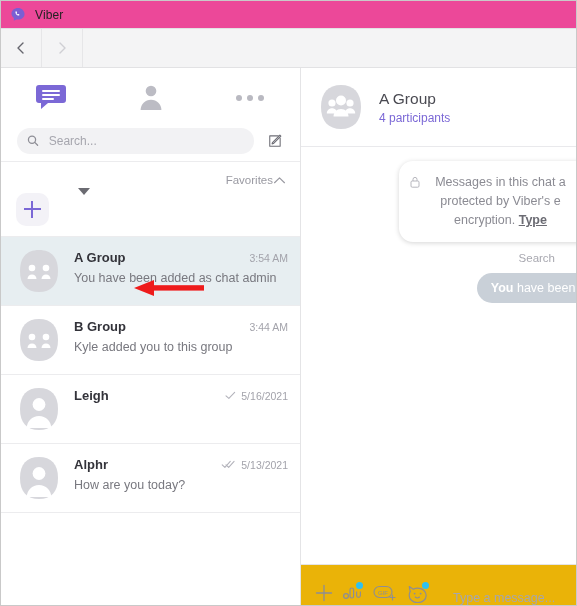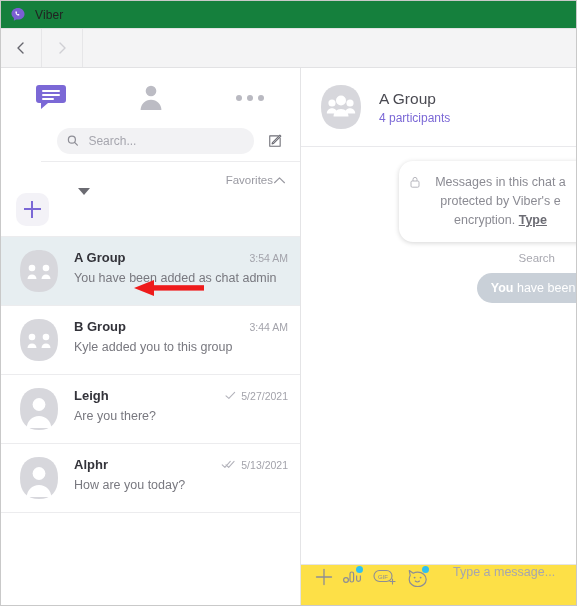--- a/index.html
+++ b/index.html
@@ -21,21 +21,21 @@
     position: relative;
     overflow: hidden;
     border: 1px solid #c9c9c9;
     box-sizing: border-box;
     background: #fff;
   }
 
   
   .titlebar {
     height: 27px;
-    background: #15803d;
+    background: #ec4899;
     display: flex;
     align-items: center;
     padding-left: 9px;
     box-sizing: border-box;
   }
   .viber-logo {
     width: 16px; height: 16px;
     flex: 0 0 auto;
     display: block;
   }
@@ -123,21 +123,20 @@
   }
 
   
   .searchrow {
     height: 42px;
     display: flex;
     align-items: center;
     padding: 0 12px 0 16px;
     box-sizing: border-box;
     border-bottom: 1px solid #ececee;
-    margin-left: 40px;
   }
   .searchbox {
     flex: 1;
     height: 26px;
     background: #f2f2f4;
     border-radius: 14px;
     display: flex;
     align-items: center;
     padding: 0 10px;
     box-sizing: border-box;
@@ -321,24 +320,24 @@
     white-space: nowrap;
     margin-right: -62px;
   }
   .bubble b { font-weight: bold; }
 
   
   .composer {
     height: 41px;
     border-top: 1px solid #e4e4e6;
     display: flex;
-    align-items: flex-start;
+    align-items: flex-end;
     padding-left: 14px;
     box-sizing: border-box;
-    background: #fde047;
+    background: #eab308;
     margin-top: 24px;
   }
   .comp-icon {
     position: relative;
     margin-right: 10px;
     display: flex;
     align-items: center;
     justify-content: center;
     width: 24px; height: 24px;
   }
@@ -504,24 +503,23 @@
             <circle cx="23" cy="18.5" r="6.4" fill="#fff"></circle>
             <path d="M10.8 42c0-7 5.4-12 12.2-12s12.2 5 12.2 12z" fill="#fff"></path>
           </svg>
           <div class="chatmeta">
             <div class="chat-toprow">
               <span class="chat-name">Leigh</span>
               <span class="chat-time">
                 <svg width="11" height="9" viewBox="0 0 12 10">
                   <polyline points="1,5.3 4.2,8.3 10.6,1.6" fill="none" stroke="#b3b3bb" stroke-width="1.2" stroke-linecap="round" stroke-linejoin="round"></polyline>
                 </svg>
-                <span>5/27/2021</span>
+                <span>5/16/2021</span>
               </span>
             </div>
-            <div class="chat-preview">Are you there?</div>
           </div>
         </div>
 
         <div class="chatrow">
           <svg class="avatar" viewBox="0 0 46 46">
             <path d="M23 2c12 0 19 7 19 21s-7 21-19 21S4 37 4 23 11 2 23 2z" fill="#d7d7dc"></path>
             <circle cx="23" cy="18.5" r="6.4" fill="#fff"></circle>
             <path d="M10.8 42c0-7 5.4-12 12.2-12s12.2 5 12.2 12z" fill="#fff"></path>
           </svg>
           <div class="chatmeta">

